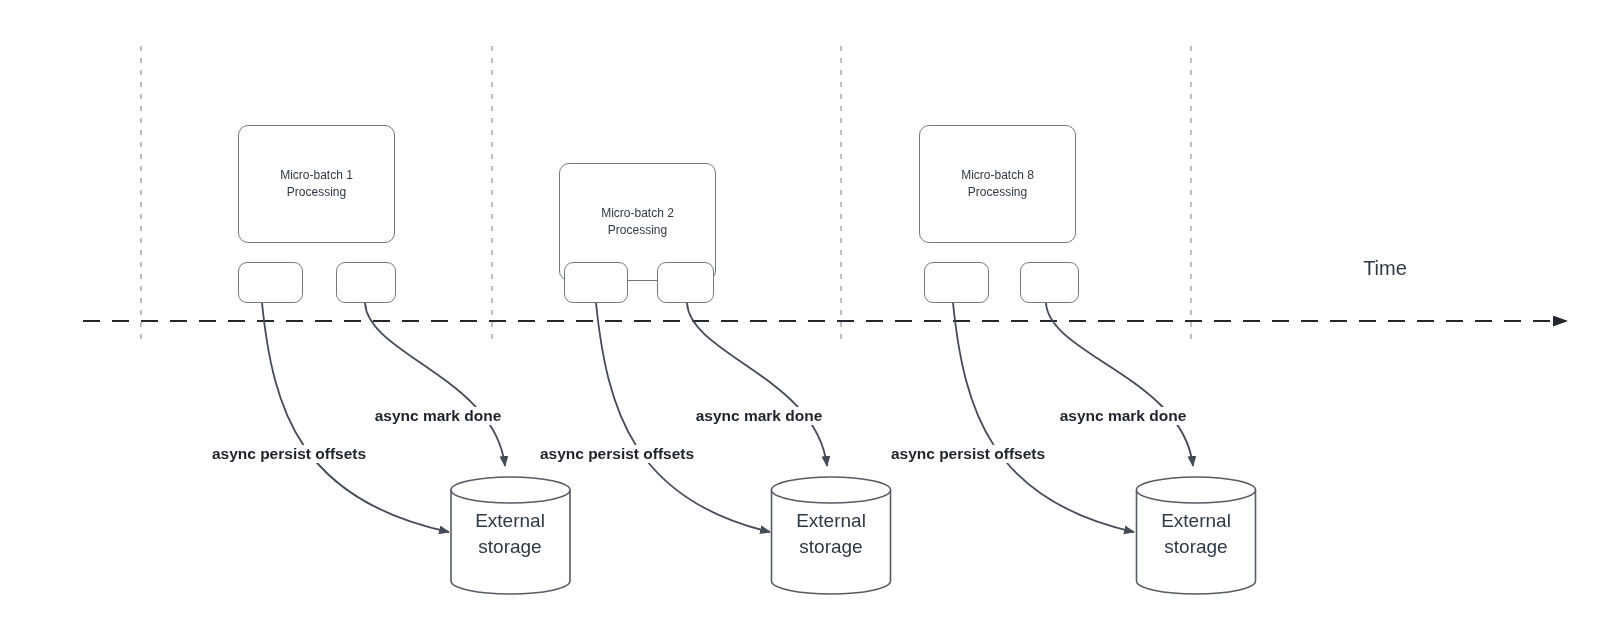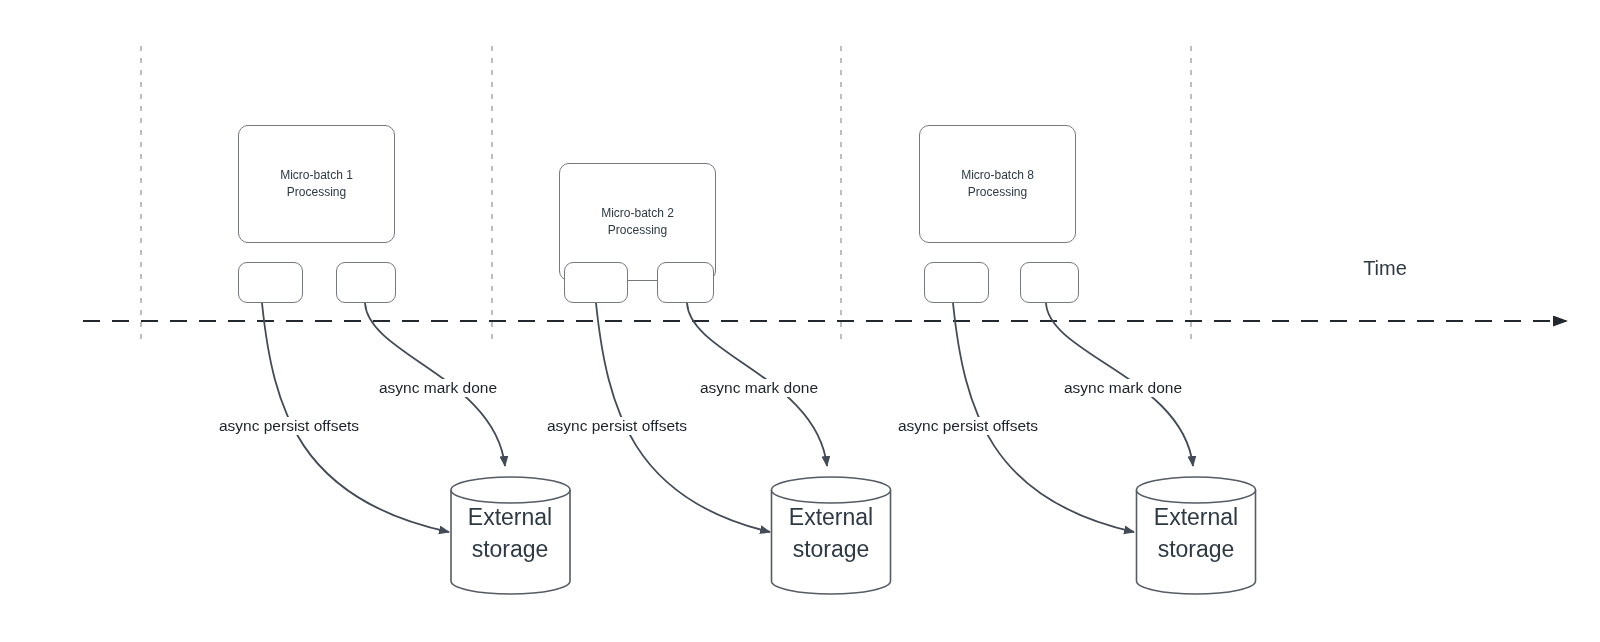--- a/index.html
+++ b/index.html
@@ -71,30 +71,31 @@
     position: absolute;
     height: 41px;
     border: 1.4px solid var(--shape-stroke);
     border-radius: 9px;
     background: #ffffff;
   }
   .edge-label {
     position: absolute;
     transform: translate(-50%, -50%);
     font-size: 15.5px;
-    font-weight: normal;
+    font-weight: bold;
     color: var(--edge-label-text);
     background: #ffffff;
     padding: 0 3px;
     white-space: nowrap;
+    margin-top: 28px;
   }
   .storage-label {
     position: absolute;
     transform: translate(-50%, -50%);
-    font-size: 23px;
+    font-size: 19px;
     line-height: 1.38;
     color: var(--shape-text);
     text-align: center;
     white-space: pre-line;
   }
   .time-label {
     position: absolute;
     transform: translate(-50%, -50%);
     font-size: 20px;
     color: var(--shape-text);

